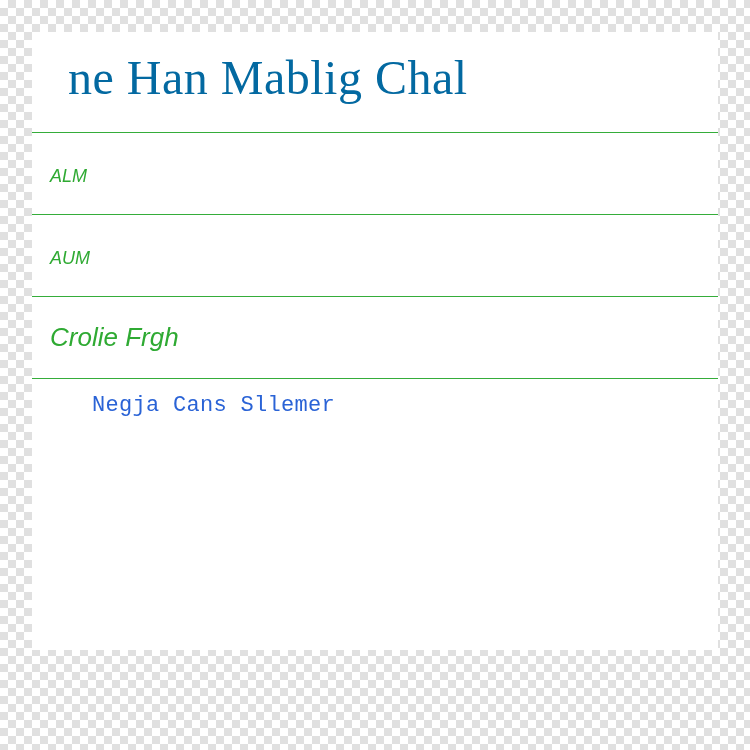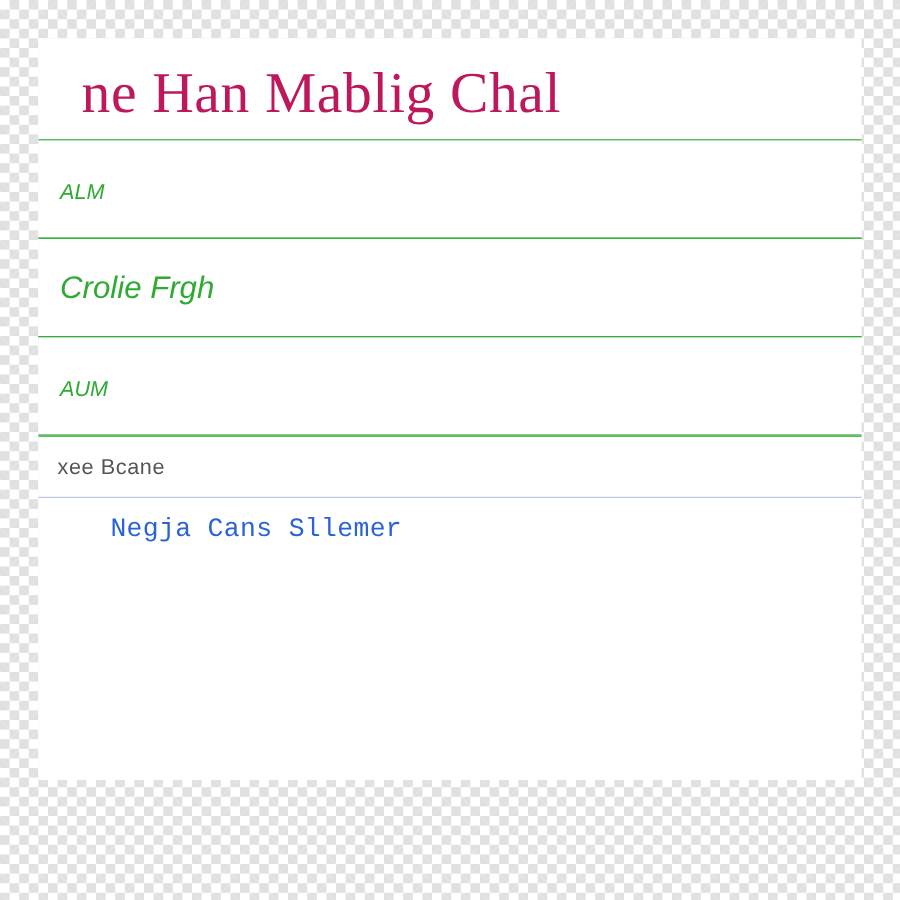--- a/index.html
+++ b/index.html
@@ -39,23 +39,23 @@
       top: 32px;
       left: 32px;
       right: 32px;
       bottom: 100px;
       background: #ffffff;
     }
 
     .page-title {
       font-size: 48px;
       font-weight: 400;
-      color: #be185d;
+      color: #0369a1;
       letter-spacing: 0.5px;
-      padding: 18px 0 12px 36px;
+      padding: 18px 0 28px 36px;
       white-space: nowrap;
       overflow: hidden;
     }
 
     .list {
       width: 100%;
     }
 
     .list-row {
       border-top: 1px solid #35ad3a;
@@ -130,30 +130,27 @@
 
   <h1 class="page-title">ne Han Mablig Chal</h1>
 
   <div class="list">
 
     <div class="list-row">
       <span class="row-label-green small-caps">alm</span>
     </div>
 
     <div class="list-row">
+      <span class="row-label-green small-caps">aum</span>
+    </div>
+
+    <div class="list-row">
       <span class="row-label-green title-case">Crolie Frgh</span>
     </div>
 
-    <div class="list-row">
-      <span class="row-label-green small-caps">aum</span>
-    </div>
-
-    <div class="dropdown-row">
-      <span class="dropdown-value">xee Bcane</span>
-    </div>
 
   </div>
 
   <div class="link-row">
     <span class="link-text">Negja Cans Sllemer</span>
   </div>
 
 </div>
 
 </body></html>

